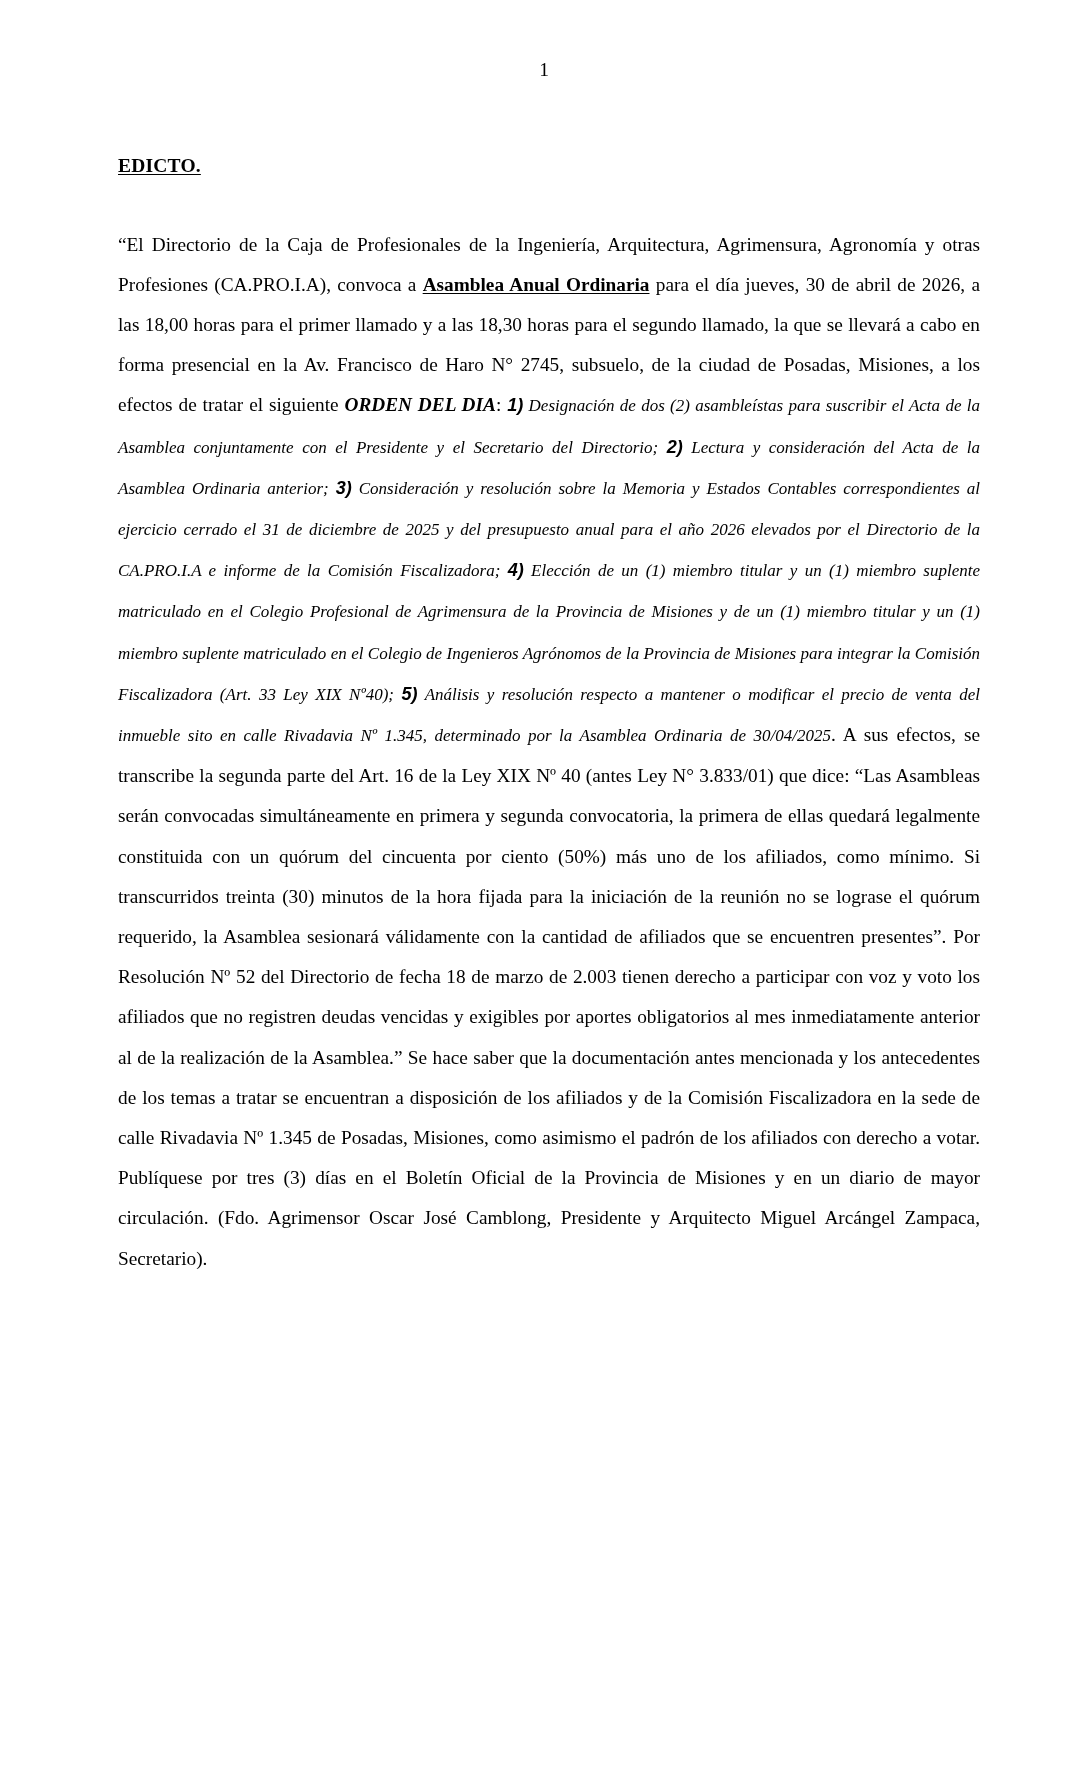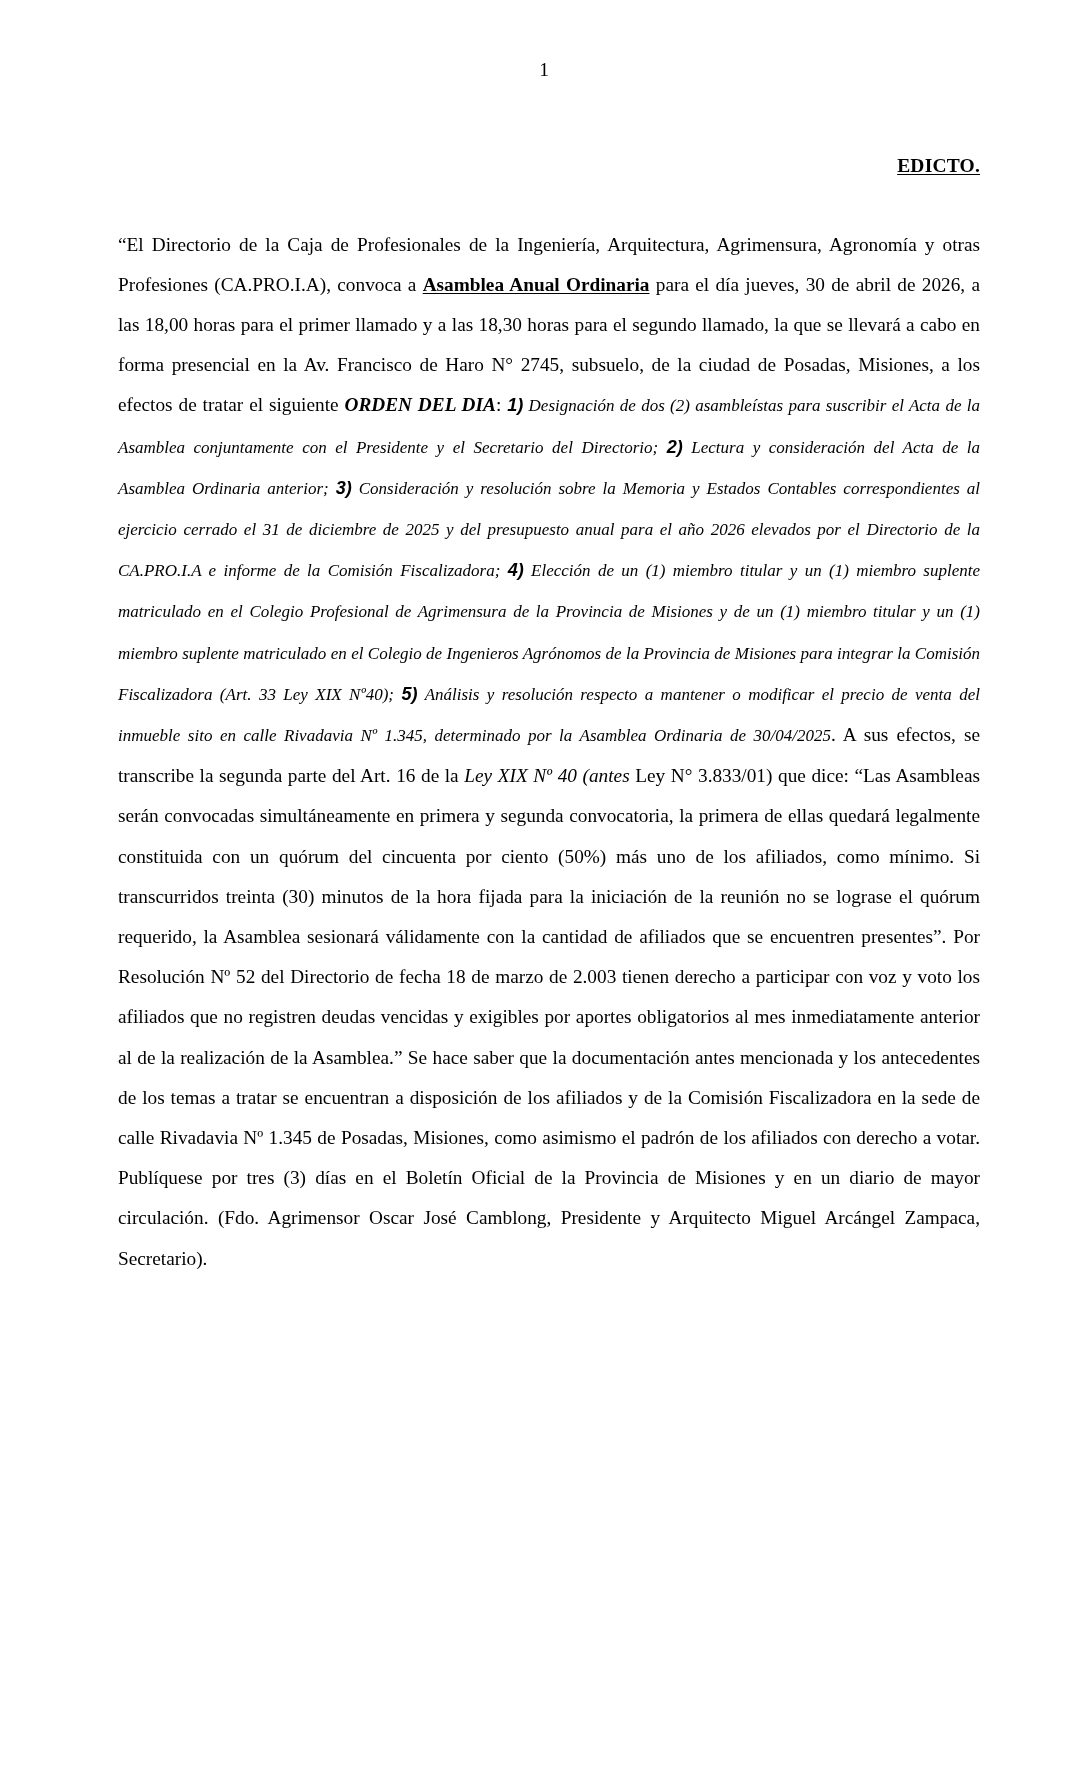--- a/index.html
+++ b/index.html
@@ -23,21 +23,21 @@
   }
   .page-number {
     text-align: center;
     font-family: "Liberation Serif", "DejaVu Serif", serif;
     font-size: 19.5px;
     line-height: 1;
     margin: 0 0 0 -10px;
     padding-top: 8px;
   }
   .doc-title {
-    text-align: right;
+    text-align: left;
     font-family: "Liberation Serif", "DejaVu Serif", serif;
     font-size: 19.5px;
     font-weight: bold;
     text-decoration: underline;
     text-underline-offset: 2px;
     margin: 75px 0 0 0;
     letter-spacing: 0.2px;
   }
   .body-copy {
     margin: 48px 0 0 0;
@@ -65,21 +65,20 @@
     font-style: italic;
     font-size: 17px;
   }
   .body-copy .sans-ib {
     font-family: "Liberation Sans", "DejaVu Sans", sans-serif;
     font-style: italic;
     font-weight: bold;
     font-size: 18.1px;
   }
   .body-copy .serif-i {
-    font-style: italic;
   }
 </style>
 </head>
 <body>
 
 <div class="page">
 
   <div class="page-number">1</div>
 
   <h1 class="doc-title">EDICTO.</h1>

